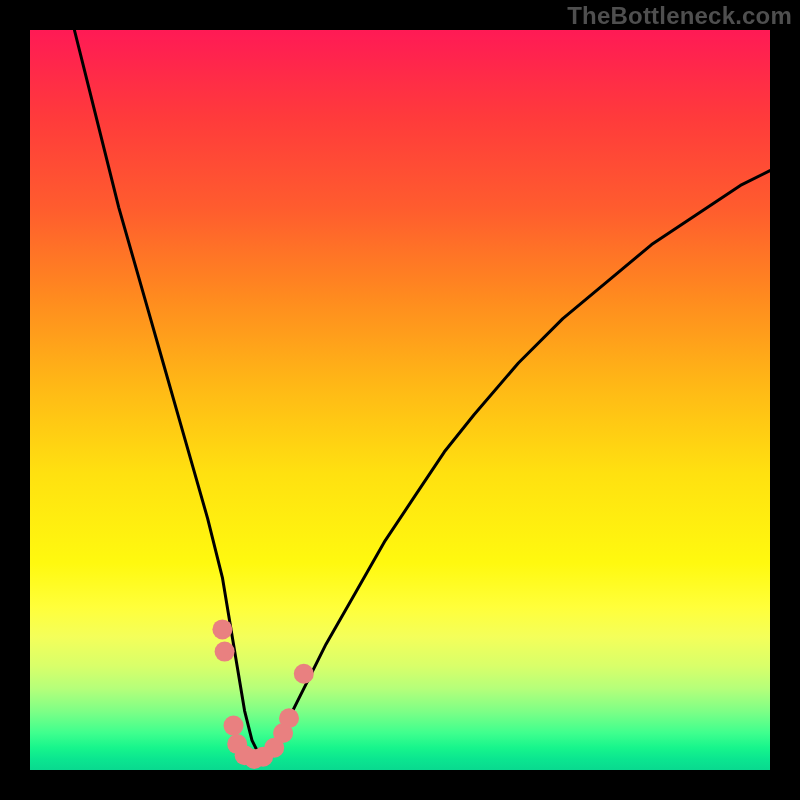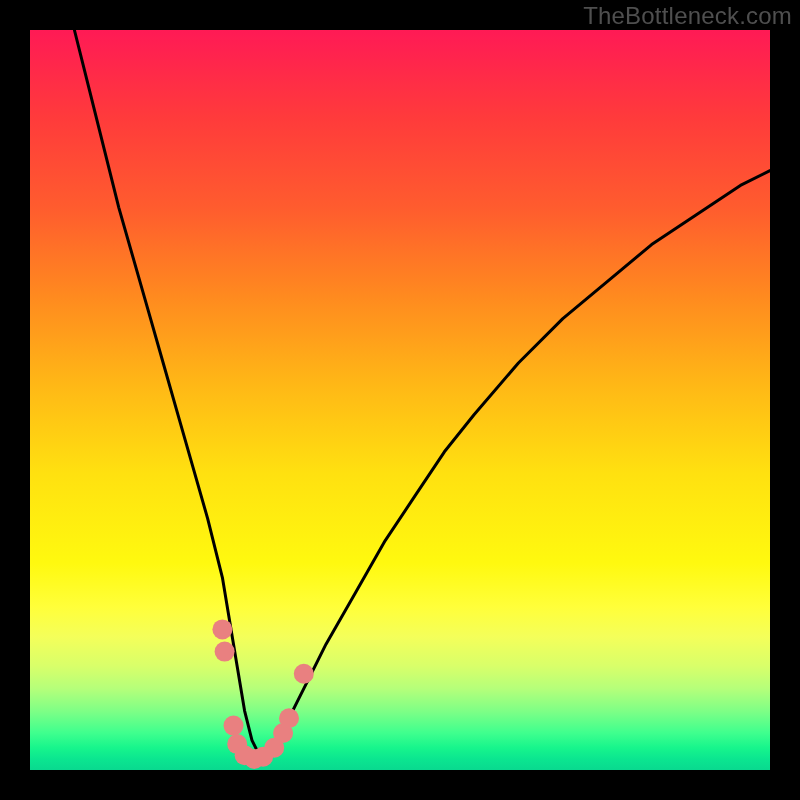--- a/index.html
+++ b/index.html
@@ -40,21 +40,21 @@
       #17f58c 97%,
       #0be690 98.5%,
       #09d98f 100%);
   }
   .watermark {
     position: absolute;
     top: 2px;
     right: 8px;
     color: #4f4f4f;
     font-size: 24px;
-    font-weight: 400;
+    font-weight: 700;
     letter-spacing: 0.2px;
     z-index: 10;
   }
   svg.curve {
     position: absolute;
     left: 0;
     top: 0;
     width: 740px;
     height: 740px;
     overflow: visible;

